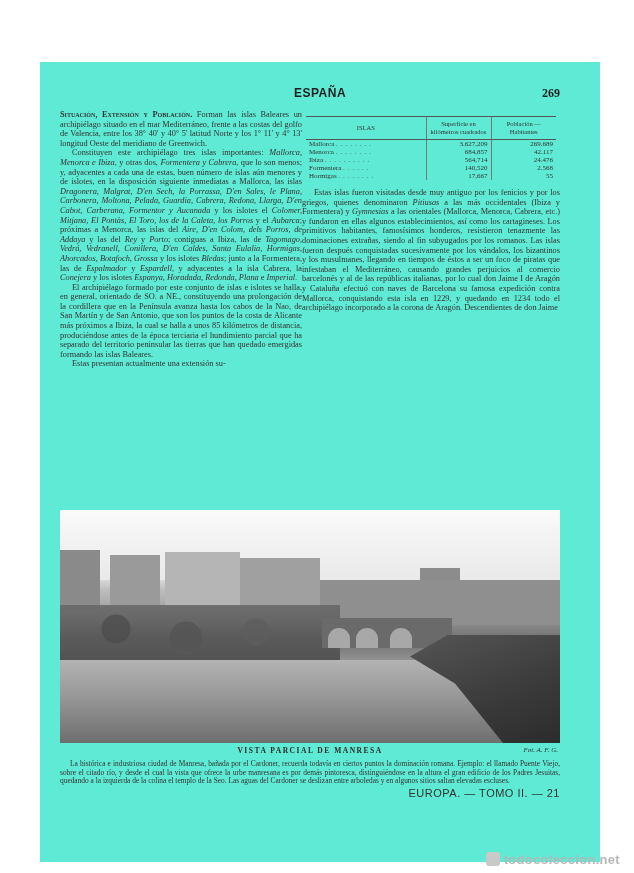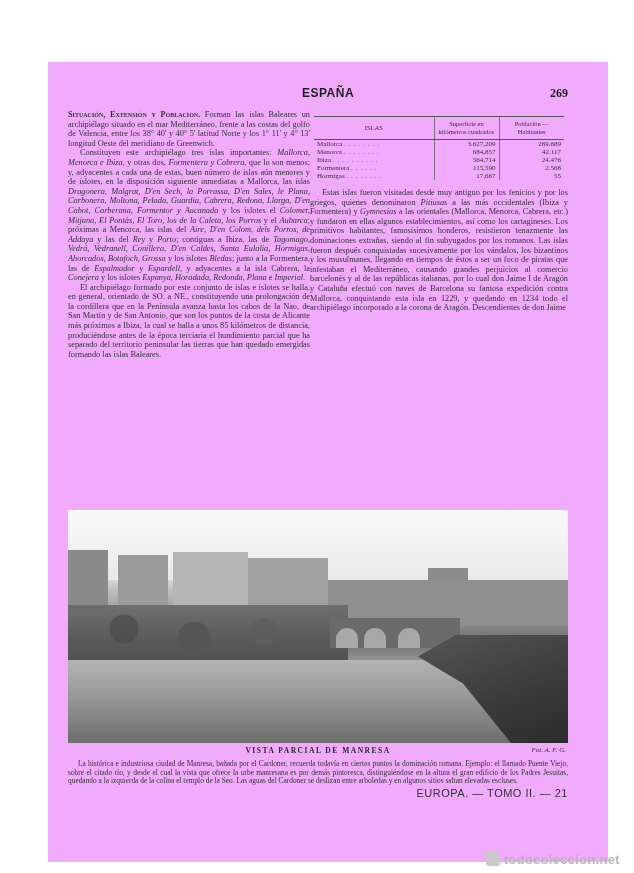--- a/index.html
+++ b/index.html
@@ -1,21 +1,21 @@
 <!DOCTYPE html>
 <html><head>
 <meta charset="utf-8">
 <style>
   html, body { margin: 0; padding: 0; }
   body {
     width: 634px; height: 873px; background: #ffffff; position: relative; overflow: hidden;
     font-family: "Liberation Serif", "DejaVu Serif", serif; color: #2a2a2a;
   }
   .page {
-    position: absolute; left: 48px; top: 62px; width: 560px; height: 800px; background: #f0abfc;
+    position: absolute; left: 40px; top: 62px; width: 560px; height: 800px; background: #5eead4;
   }
   .header { position: absolute; left: 0; top: 24px; width: 100%; height: 16px; }
   .header-title {
     position: absolute; left: 0; right: 0; text-align: center; font-family: "Liberation Sans", sans-serif;
     font-weight: bold; font-size: 12px; letter-spacing: 0.5px; top: 0; color: #1e1e1e;
   }
   .header-page { position: absolute; right: 40px; top: 0; font-size: 12px; font-weight: bold; color: #1e1e1e; }
   .col { position: absolute; top: 48px; width: 242px; font-size: 8.3px; line-height: 9.6px; text-align: justify; color: #333; }
   .col.left { left: 20px; }
   .col.right { left: 262px; width: 258px; }
@@ -56,20 +56,21 @@
 
   <div class="header">
     <div class="header-title">ESPAÑA</div>
     <div class="header-page">269</div>
   </div>
 
   <div class="col left">
     <p class="noindent"><span class="sc">Situación, Extensión y Población.</span><span> Forman las islas Baleares un archipiélago situado en el mar Mediterráneo, frente a las costas del golfo de Valencia, entre los 38° 40' y 40° 5' latitud Norte y los 1° 11' y 4° 13' longitud Oeste del meridiano de Greenwich.</span></p>
     <p><span>Constituyen este archipiélago tres islas importantes: </span><span class="it">Mallorca, Menorca e Ibiza</span><span>, y otras dos, </span><span class="it">Formentera y Cabrera</span><span>, que lo son menos; y, adyacentes a cada una de estas, buen número de islas aún menores y de islotes, en la disposición siguiente inmediatas a Mallorca, las islas </span><span class="it">Dragonera, Malgrat, D'en Sech, la Porrassa, D'en Sales, le Plana, Carbonera, Moltona, Pelada, Guardia, Cabrera, Redona, Llarga, D'en Cabot, Carberana, Formentor y Aucanada</span><span> y los islotes el </span><span class="it">Colomer, Mitjana, El Pontàs, El Toro, los de la Caleta, los Porros</span><span> y el </span><span class="it">Aubarca</span><span>; próximas a Menorca, las islas del </span><span class="it">Aire, D'en Colom, dels Porros, de Addaya</span><span> y las del </span><span class="it">Rey</span><span> y </span><span class="it">Porto</span><span>; contiguas a Ibiza, las de </span><span class="it">Tagomago, Vedrá, Vedranell, Conillera, D'en Caldes, Santa Eulalia, Hormigas, Ahorcados, Botafoch, Grossa</span><span> y los islotes </span><span class="it">Bledas</span><span>; junto a la Formentera, las de </span><span class="it">Espalmador</span><span> y </span><span class="it">Espardell</span><span>, y adyacentes a la isla Cabrera, la </span><span class="it">Conejera</span><span> y los islotes </span><span class="it">Espanya, Horadada, Redonda, Plana</span><span> e </span><span class="it">Imperial</span><span>.</span></p>
     <p>El archipiélago formado por este conjunto de islas e islotes se halla, en general, orientado de SO. a NE., constituyendo una prolongación de la cordillera que en la Península avanza hasta los cabos de la Nao, de San Martín y de San Antonio, que son los puntos de la costa de Alicante más próximos a Ibiza, la cual se halla a unos 85 kilómetros de distancia, produciéndose antes de la época terciaria el hundimiento parcial que ha separado del territorio peninsular las tierras que han quedado emergidas formando las islas Baleares.</p>
+    <p>Estas presentan actualmente una extensión su-</p>
   </div>
 
   <div class="col right">
 
     <table class="stats">
       <tbody>
           <tr>
         <th style="width:48%">ISLAS</th>
         <th style="width:26%">Superficie en kilómetros cuadrados</th>
         <th style="width:26%">Población — Habitantes</th>
@@ -84,21 +85,21 @@
             <td class="num">684,857</td>
             <td class="num">42.117</td>
           </tr>
       <tr>
             <td><span>Ibiza</span> <span class="dots">..........</span></td>
             <td class="num">564,714</td>
             <td class="num">24.476</td>
           </tr>
       <tr>
             <td><span>Formentera</span> <span class="dots">......</span></td>
-            <td class="num">115,590</td>
+            <td class="num">140,520</td>
             <td class="num">2.568</td>
           </tr>
       <tr>
             <td><span>Hormigas</span> <span class="dots">........</span></td>
             <td class="num">17,667</td>
             <td class="num">55</td>
           </tr>
     </tbody>
       </table>
 

